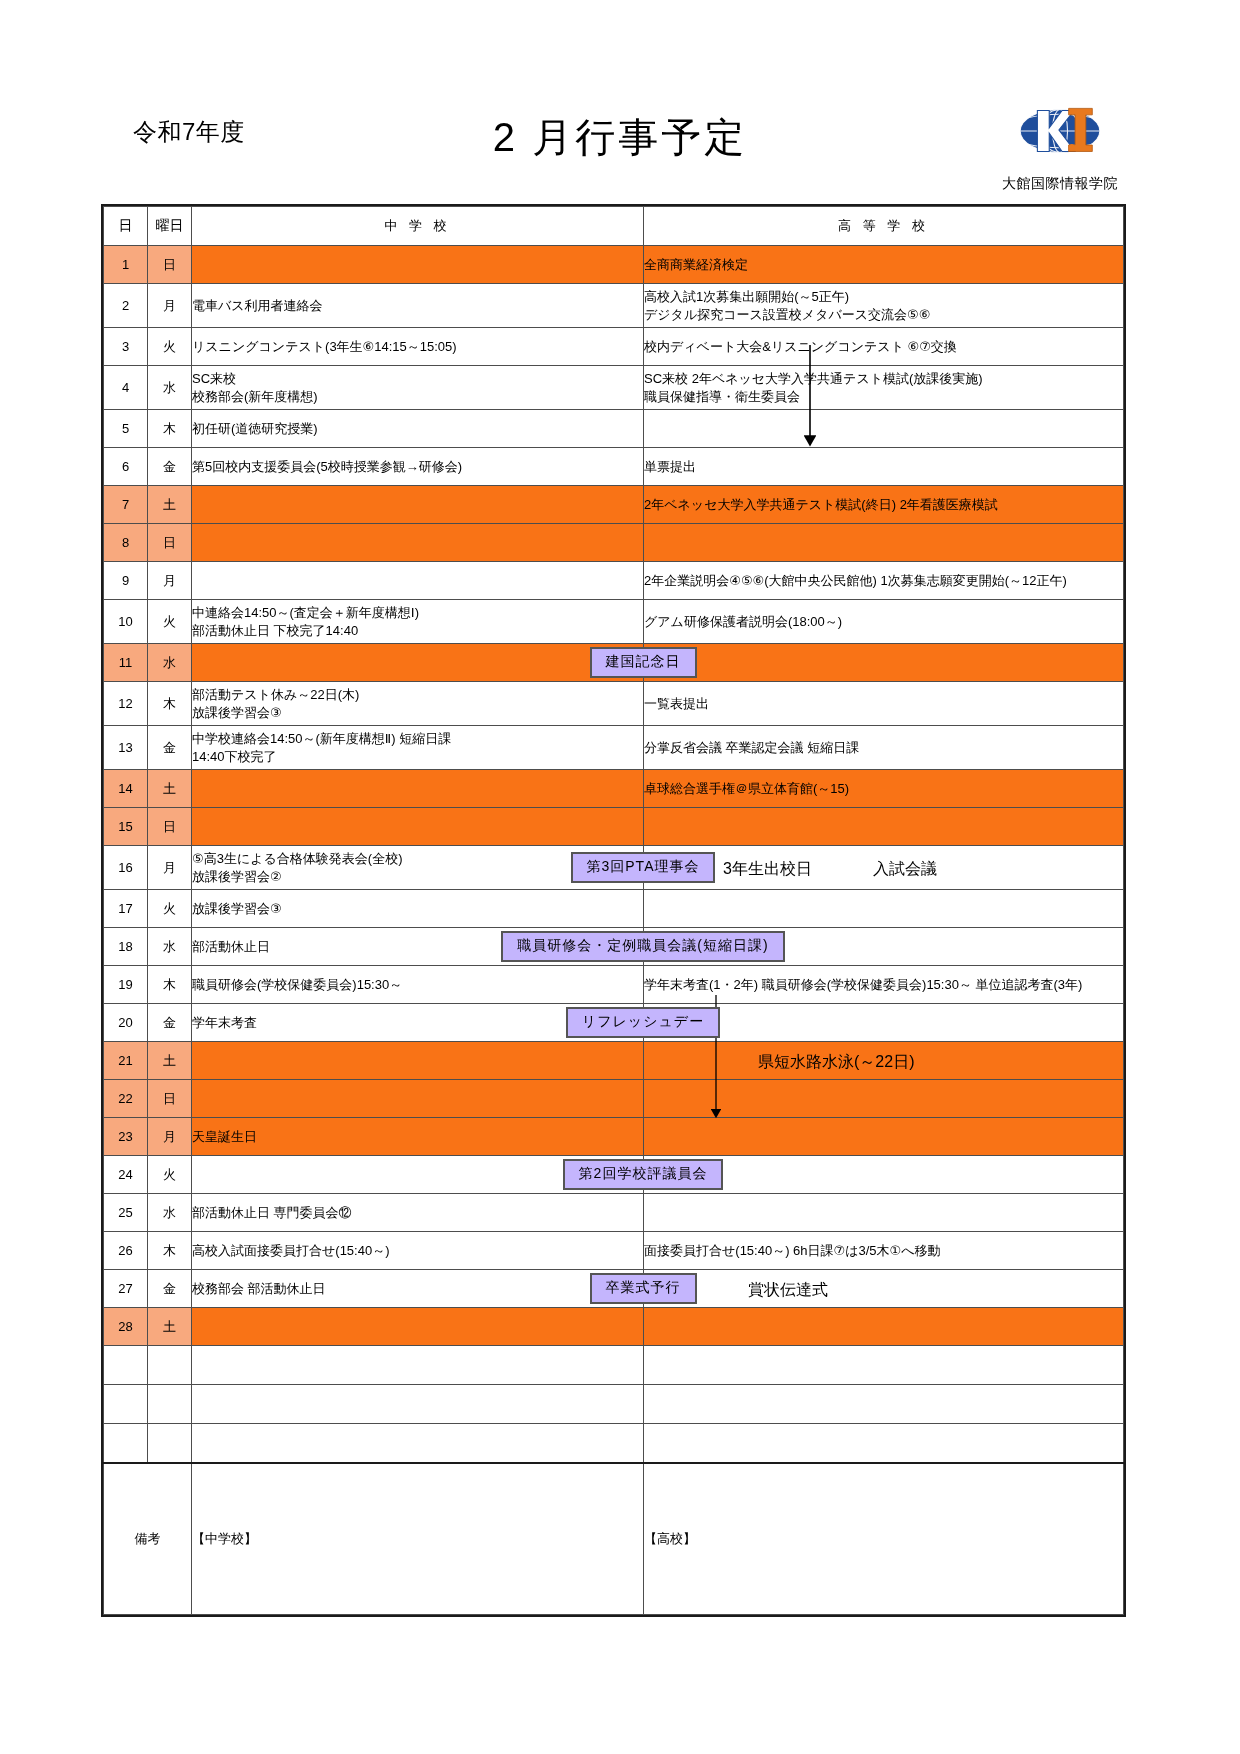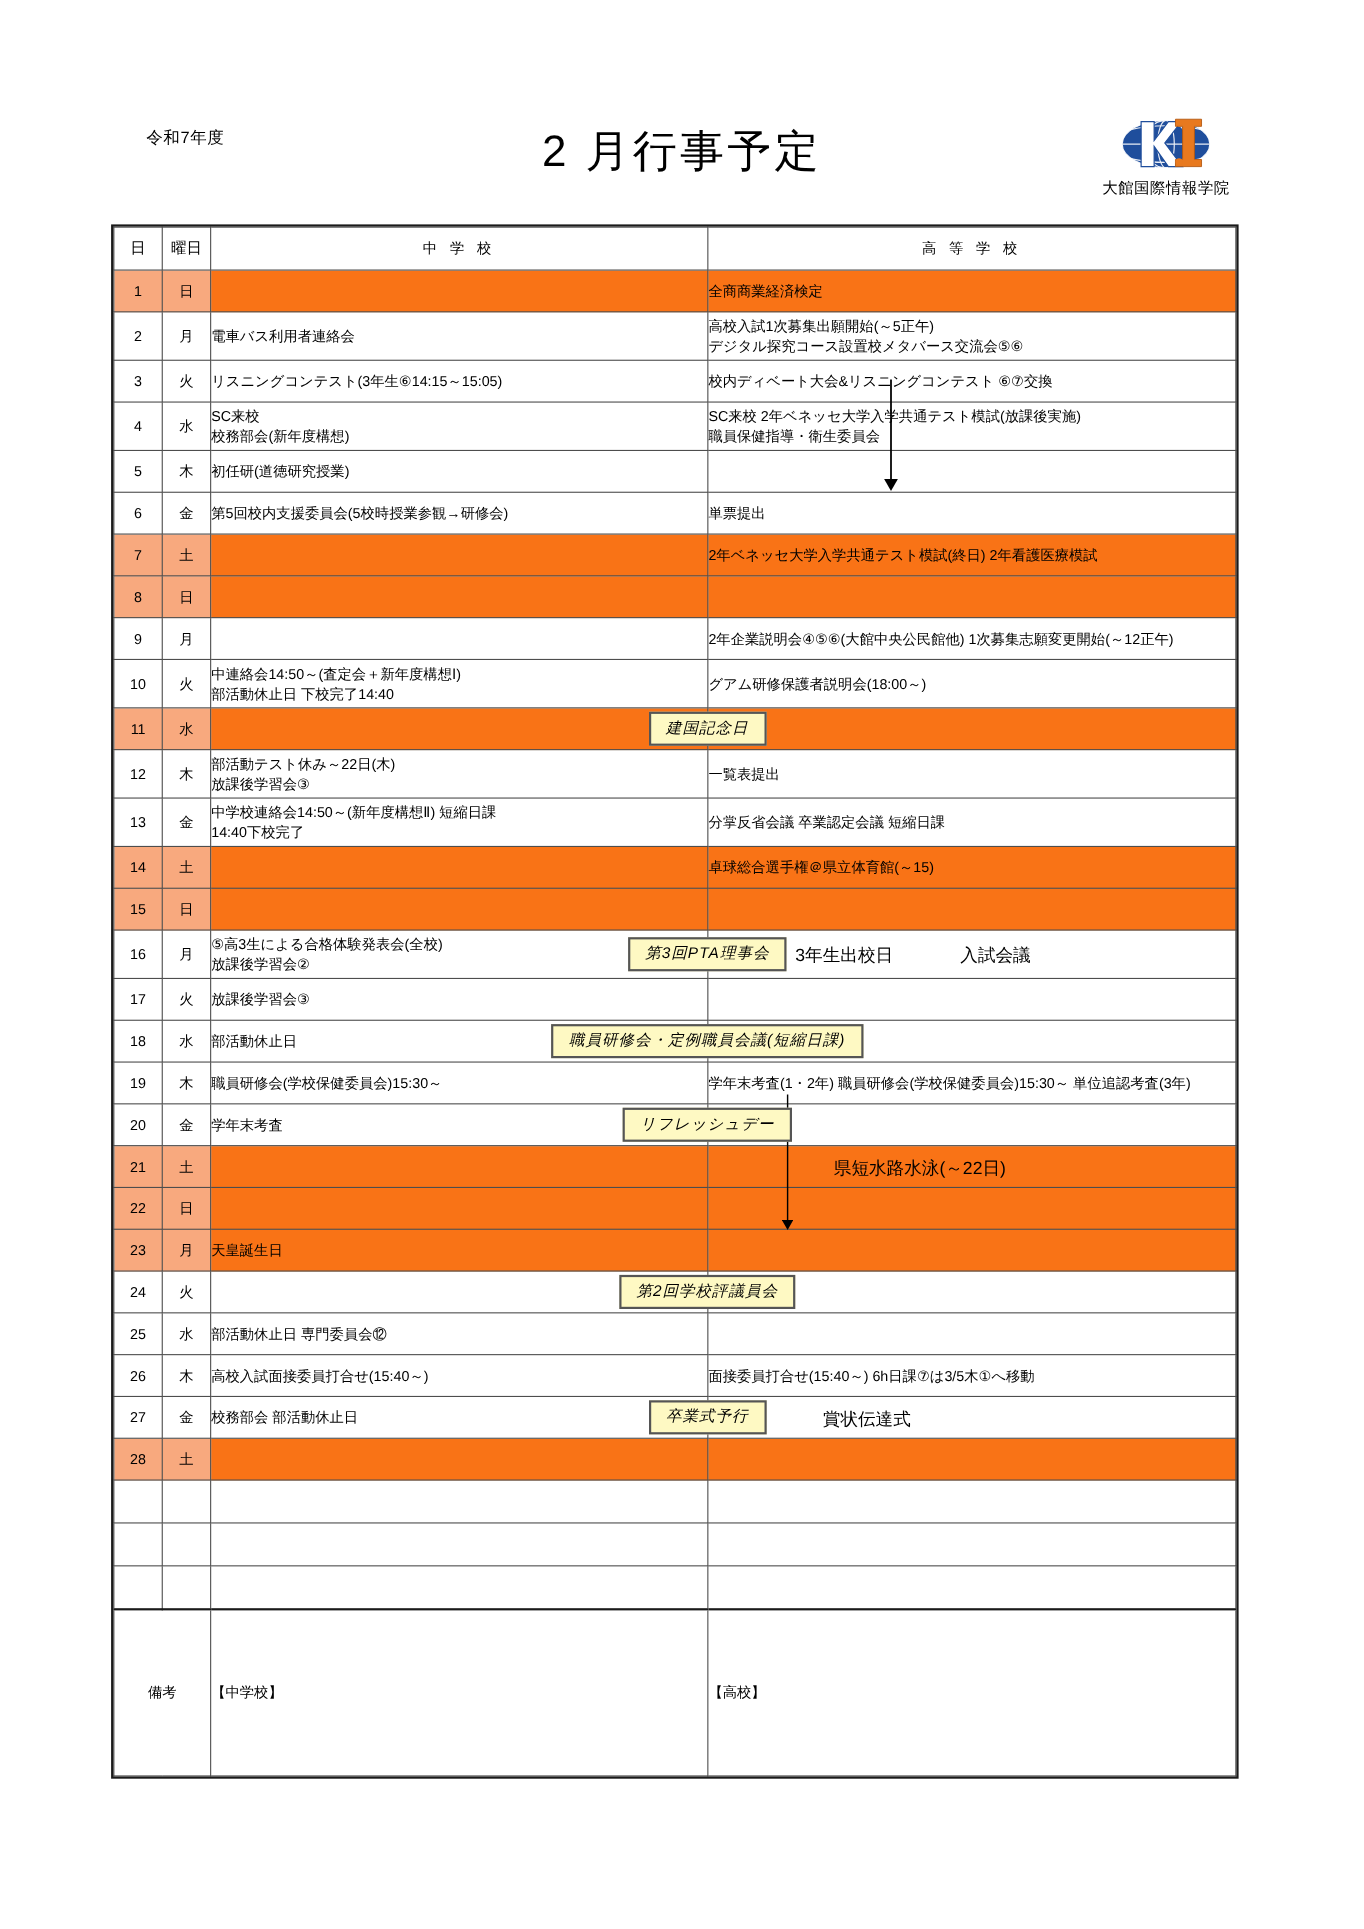--- a/index.html
+++ b/index.html
@@ -20,21 +20,21 @@
   .header {
     position: absolute;
     left: 0; top: 0;
     width: 1240px;
     height: 200px;
   }
   .era-label {
     position: absolute;
     left: 133px;
     top: 116px;
-    font-size: 15px;
+    font-size: 24px;
     letter-spacing: 0.5px;
     white-space: nowrap;
   }
   .doc-title {
     position: absolute;
     left: 0;
     top: 110px;
     width: 1240px;
     text-align: center;
     font-size: 40px;
@@ -48,21 +48,21 @@
     width: 150px;
     text-align: center;
   }
   .logo-mark {
     width: 108px;
     height: 56px;
     margin: 0 auto;
     display: block;
   }
   .school-name {
-    margin-top: 3px;
+    margin-top: 16px;
     font-size: 14px;
     letter-spacing: 0.5px;
     white-space: nowrap;
   }
 
   
   .cal-wrap {
     position: absolute;
     left: 103px;
     top: 206px;
@@ -112,28 +112,27 @@
   .r1 { height: 38px; }
   .r2 { height: 44px; }
   .blankrow td { height: 38px; }
 
   .line2 { line-height: 1.35; }
 
   
   .span-box {
     position: absolute;
     border: 2px solid #555555;
-    background: #fef9c3;
+    background: #c4b5fd;
     font-size: 14px;
     padding: 4px 14px 5px 14px;
     white-space: nowrap;
     text-align: center;
     letter-spacing: 1px;
     z-index: 5;
-    font-style: italic;
   }
 
   
   .overlay {
     position: absolute;
     left: 0; top: 0;
     width: 1240px;
     height: 1754px;
     pointer-events: none;
     z-index: 4;

